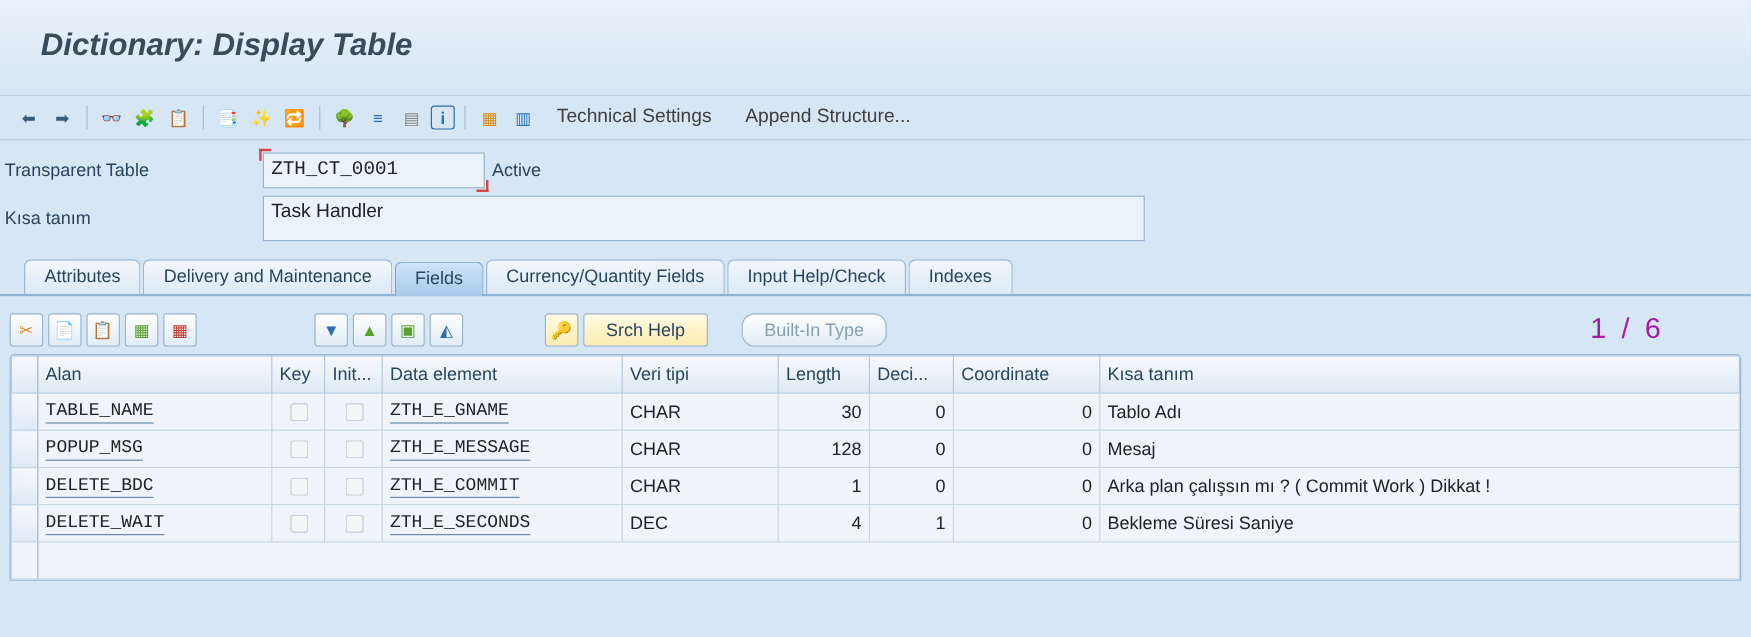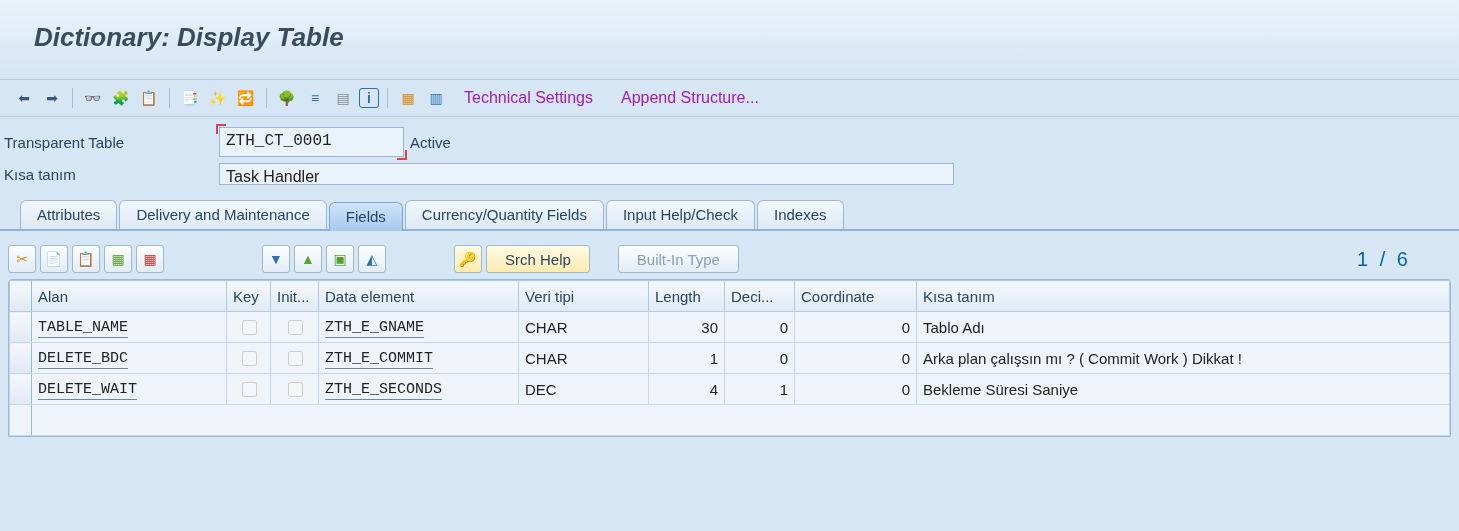--- a/index.html
+++ b/index.html
@@ -49,21 +49,21 @@
     background:transparent;
   }
   .tb-sep{
     width:1px;
     height:20px;
     background:#a5bdd4;
     margin:0 4px;
   }
   .tb-text{
     font-size:16px;
-    color:#a21caf;
+    color:#404040;
     padding:0 12px;
     cursor:pointer;
     text-align:center;
   }
   
   .head-fields{
     padding:10px 4px 8px 4px;
   }
   .hf-row{
     display:flex;
@@ -108,21 +108,21 @@
     margin-left:6px;
     font-size:15px;
     color:#2a4560;
   }
   .hf-desc-box{
     background:#eaf2fb;
     border:1px solid #97b5d2;
     padding:2px 6px;
     font-size:16px;
     width:735px;
-    height:22px;
+    height:38px;
     line-height:22px;
     box-sizing:border-box;
   }
   
   .tabstrip{
     display:flex;
     align-items:flex-end;
     padding-left:20px;
     border-bottom:2px solid #8fb2d2;
     height:30px;
@@ -178,27 +178,28 @@
     background:linear-gradient(#fffbe3,#fdebb0);
     padding:0 18px;
     font-size:15px;
     color:#2a4560;
     cursor:pointer;
     display:flex;align-items:center;
   }
   .txt-btn.plain{
     background:linear-gradient(#fdfefe,#e1ecf6);
     color:#8aa0b5;
+    border-radius:11px;
   }
   .btn-gap{width:60px;}
   .counter{
     margin-left:auto;
-    margin-right:40px;
-    font-size:20px;
-    color:#0369a1;
+    margin-right:64px;
+    font-size:24px;
+    color:#a21caf;
     letter-spacing:3px;
   }
   
   .grid{
     border:1px solid #9cb8d2;
     border-radius:4px 4px 0 0;
     overflow:hidden;
     background:#eef4fa;
   }
   .grid table{
@@ -376,20 +377,32 @@
             <td class="cb"><input type="checkbox" disabled="" style=""></td>
             <td><span class="ul-val">ZTH_E_GNAME</span></td>
             <td>CHAR</td>
             <td class="num">30</td>
             <td class="num">0</td>
             <td class="num">0</td>
             <td>Tablo Adı</td>
           </tr>
           <tr>
             <td></td>
+            <td><span class="ul-val">POPUP_MSG</span></td>
+            <td class="cb"><input type="checkbox" disabled="" style=""></td>
+            <td class="cb"><input type="checkbox" disabled="" style=""></td>
+            <td><span class="ul-val">ZTH_E_MESSAGE</span></td>
+            <td>CHAR</td>
+            <td class="num">128</td>
+            <td class="num">0</td>
+            <td class="num">0</td>
+            <td>Mesaj</td>
+          </tr>
+          <tr>
+            <td></td>
             <td><span class="ul-val">DELETE_BDC</span></td>
             <td class="cb"><input type="checkbox" disabled="" style=""></td>
             <td class="cb"><input type="checkbox" disabled="" style=""></td>
             <td><span class="ul-val">ZTH_E_COMMIT</span></td>
             <td>CHAR</td>
             <td class="num">1</td>
             <td class="num">0</td>
             <td class="num">0</td>
             <td>Arka plan çalışsın mı ? ( Commit Work ) Dikkat !</td>
           </tr>

